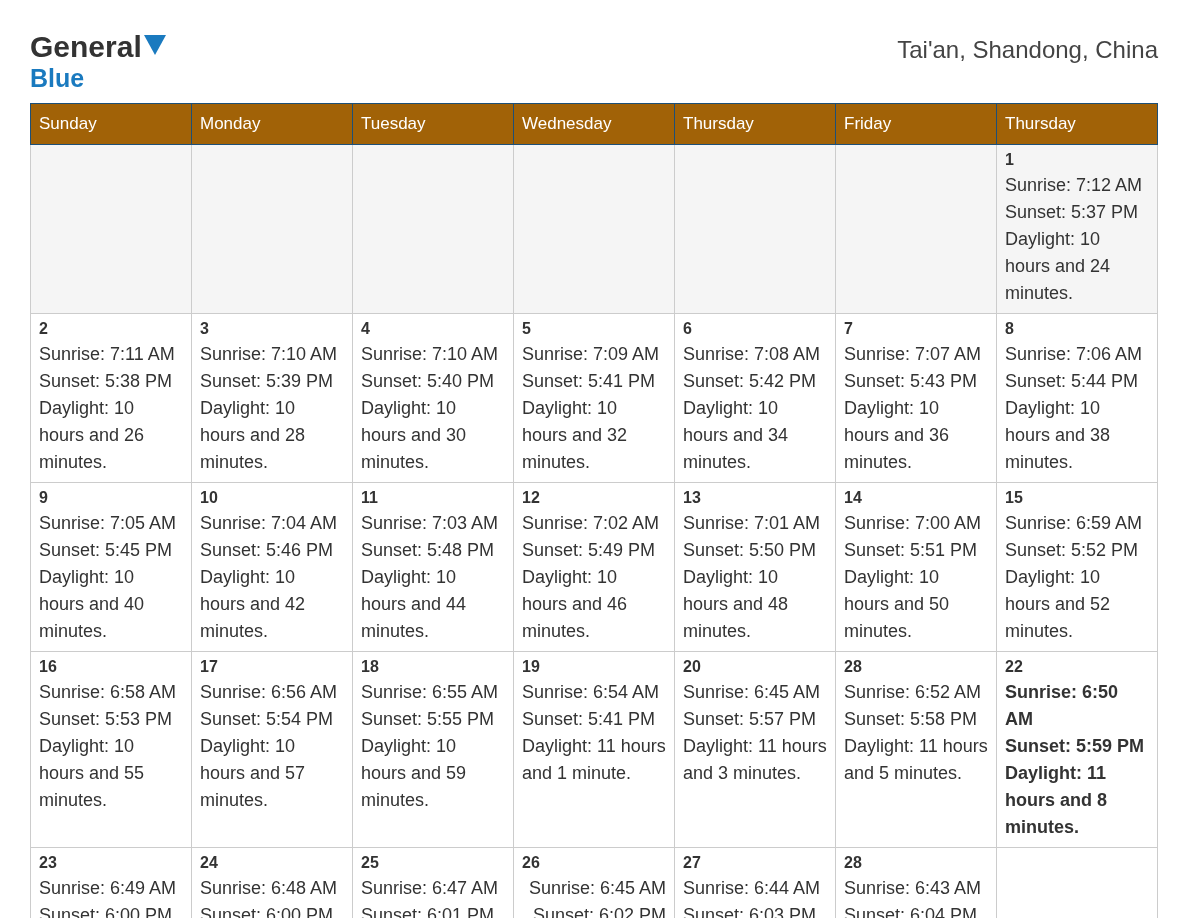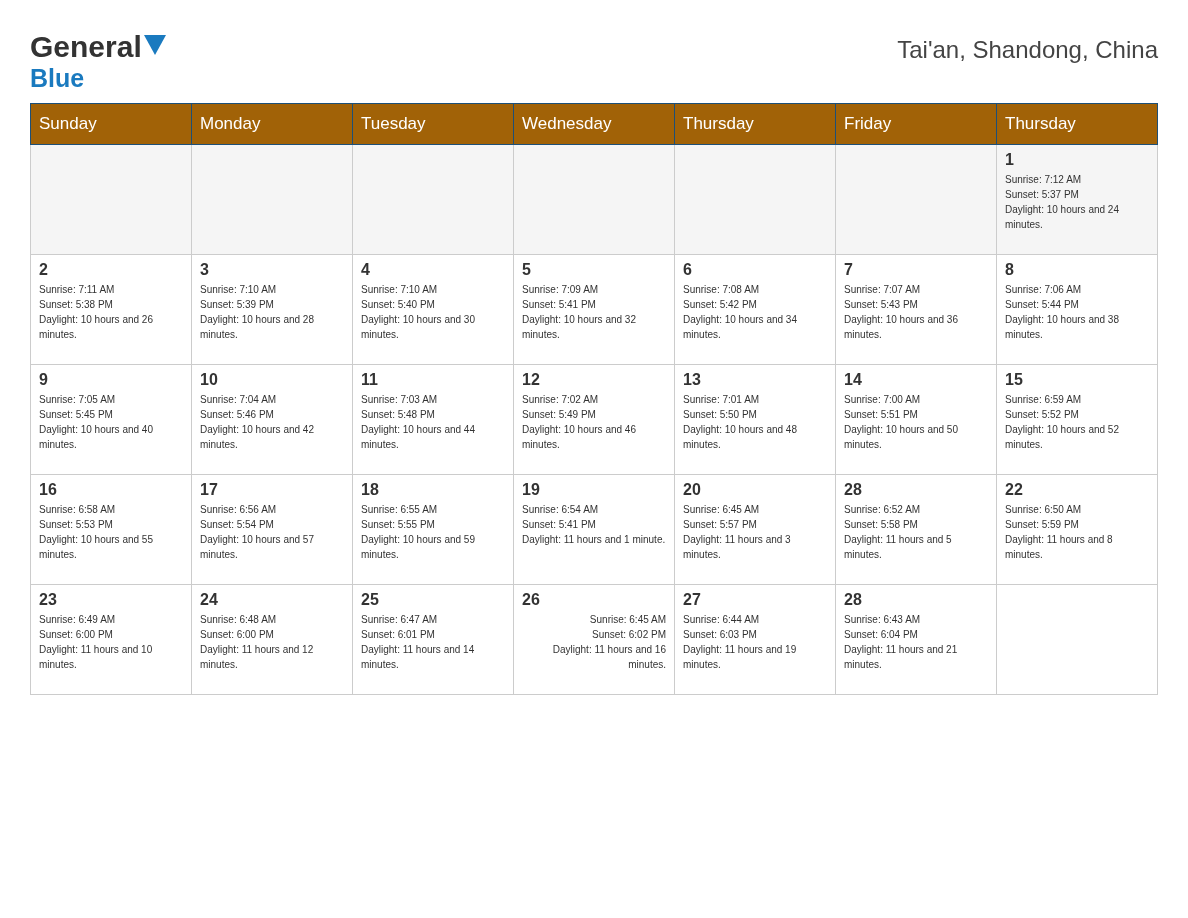--- a/index.html
+++ b/index.html
@@ -65,21 +65,21 @@
       background: #f5f5f5;
     }
     .day-number {
       font-size: 16px;
       font-weight: bold;
       color: #333;
       display: block;
       margin-bottom: 3px;
     }
     .day-info {
-      font-size: 10px;
+      font-size: 18px;
       color: #333;
       line-height: 1.5;
     }
     .empty-cell {
       background: #f5f5f5;
     }
     .logo-line1 {
       display: flex;
       align-items: center;
     }
@@ -263,21 +263,21 @@
 Daylight: 11 hours and 3 minutes.</div>
         </td>
         <td>
           <span class="day-number">28</span>
           <div class="day-info" style="white-space: pre-line;">Sunrise: 6:52 AM
 Sunset: 5:58 PM
 Daylight: 11 hours and 5 minutes.</div>
         </td>
         <td>
           <span class="day-number">22</span>
-          <div class="day-info" style="white-space: pre-line;">Sunrise: 6:50 AM
+          <div class="day-info" style="white-space: pre-line; font-weight: bold;">Sunrise: 6:50 AM
 Sunset: 5:59 PM
 Daylight: 11 hours and 8 minutes.</div>
         </td>
       </tr>
       <tr>
         <td>
           <span class="day-number">23</span>
           <div class="day-info" style="white-space: pre-line;">Sunrise: 6:49 AM
 Sunset: 6:00 PM
 Daylight: 11 hours and 10 minutes.</div>

